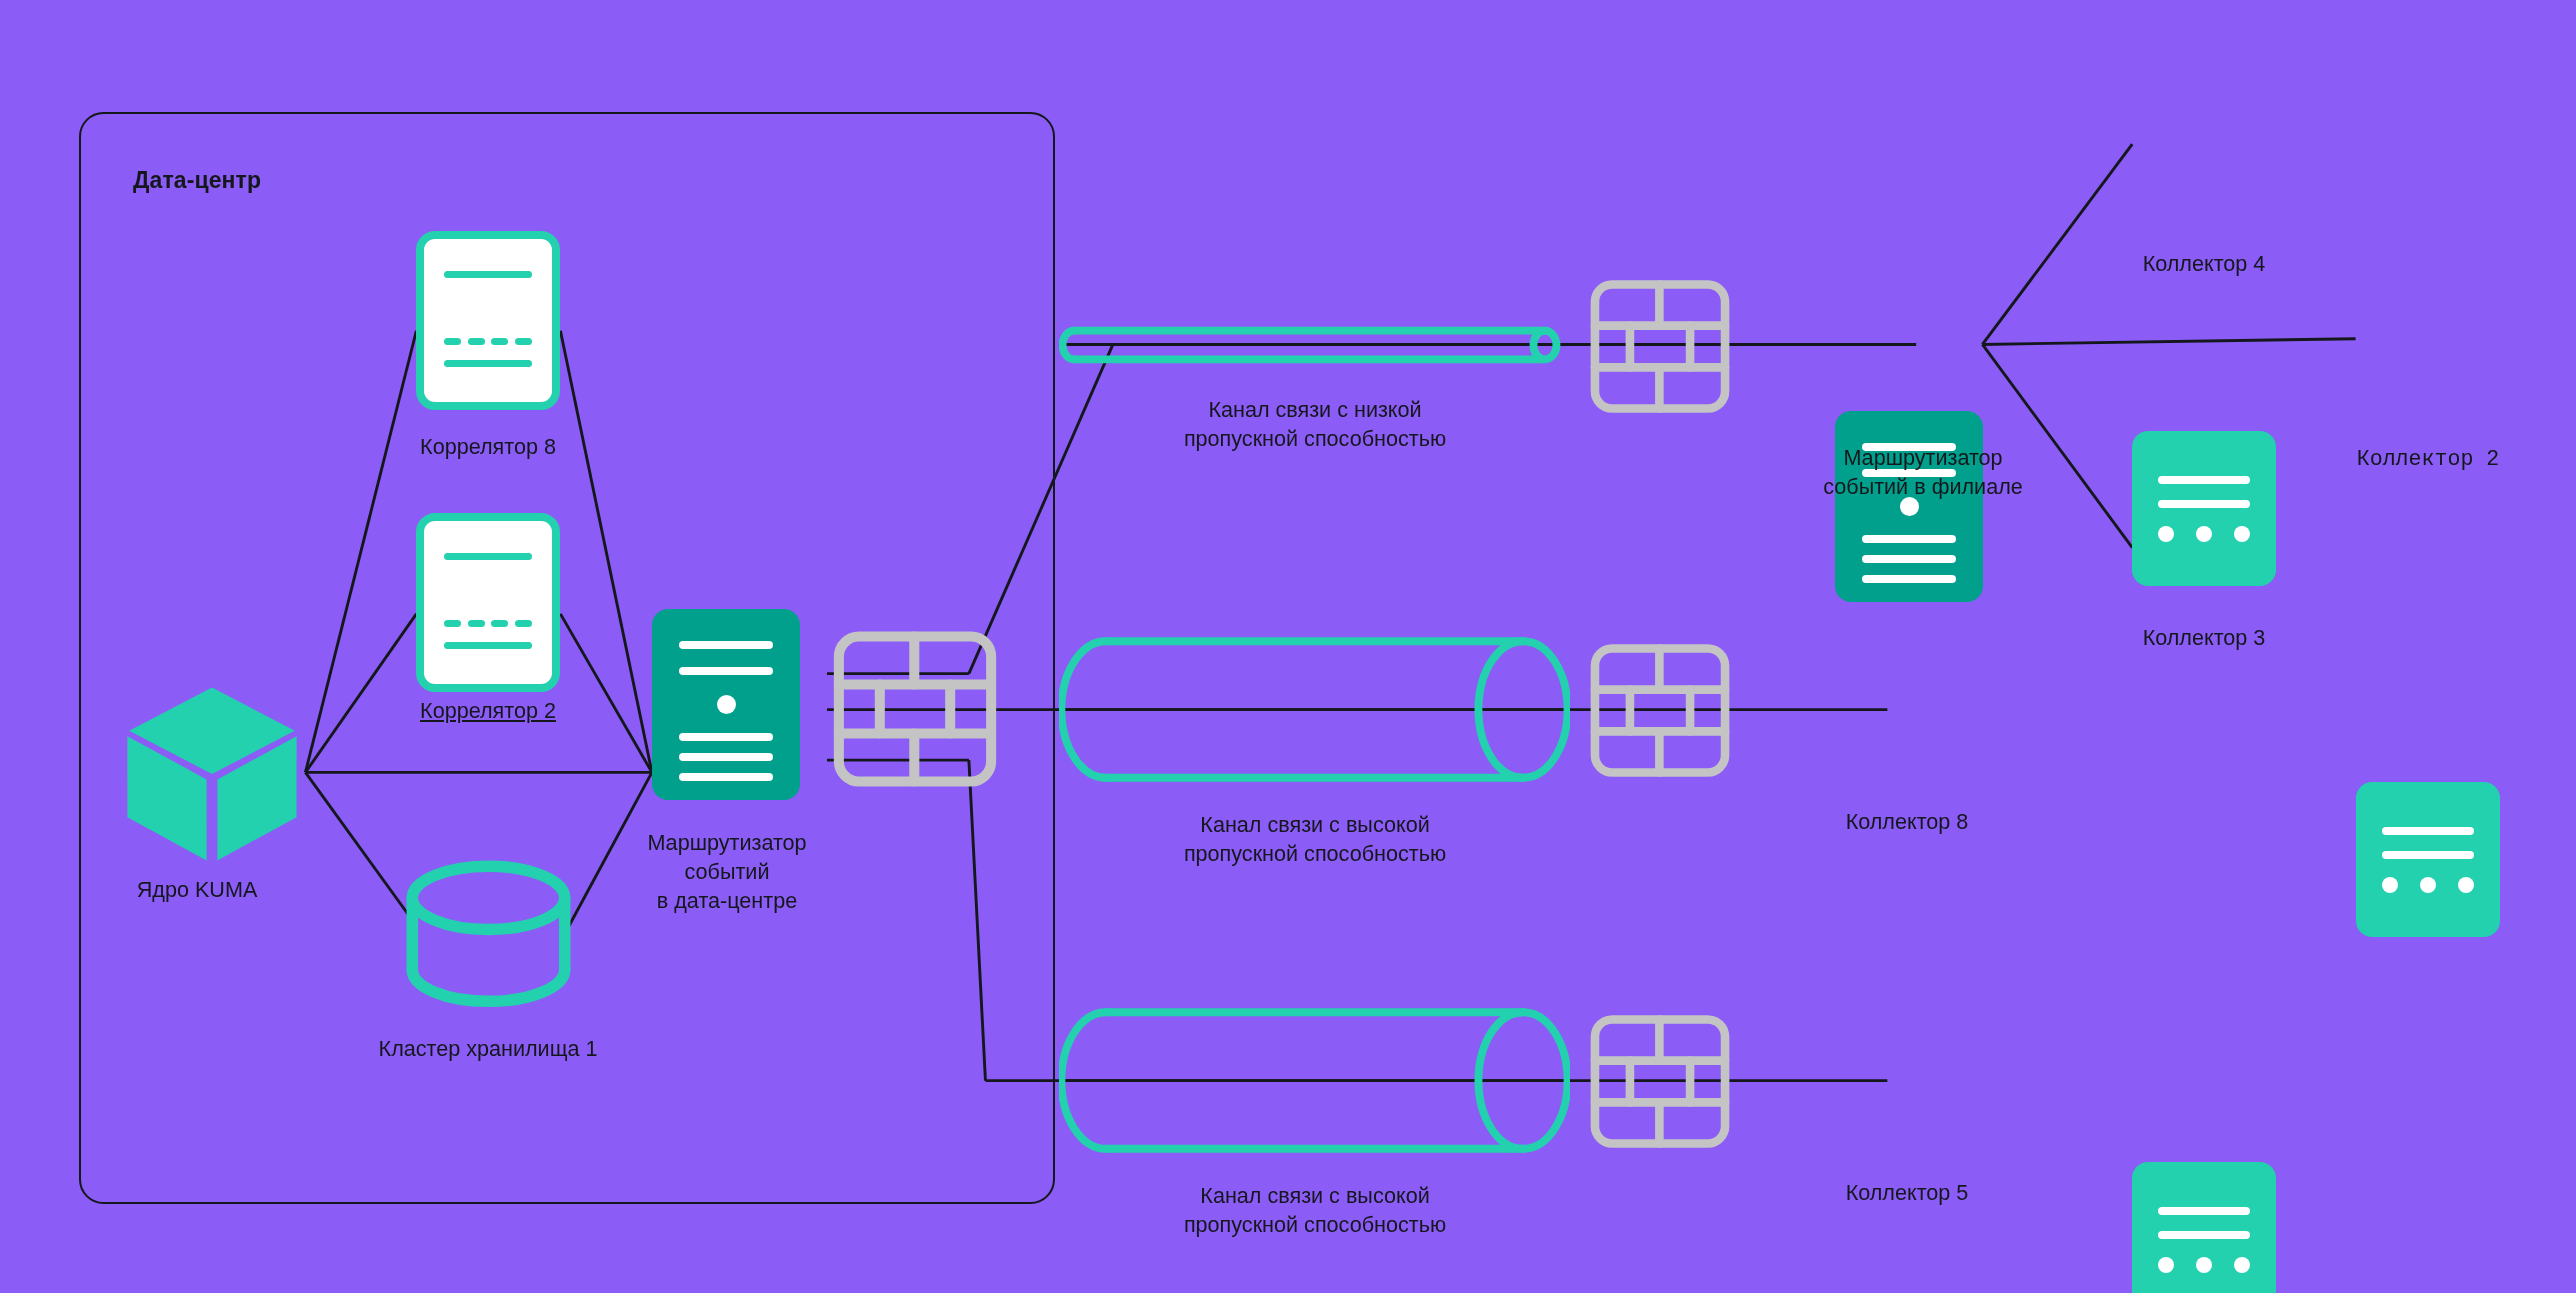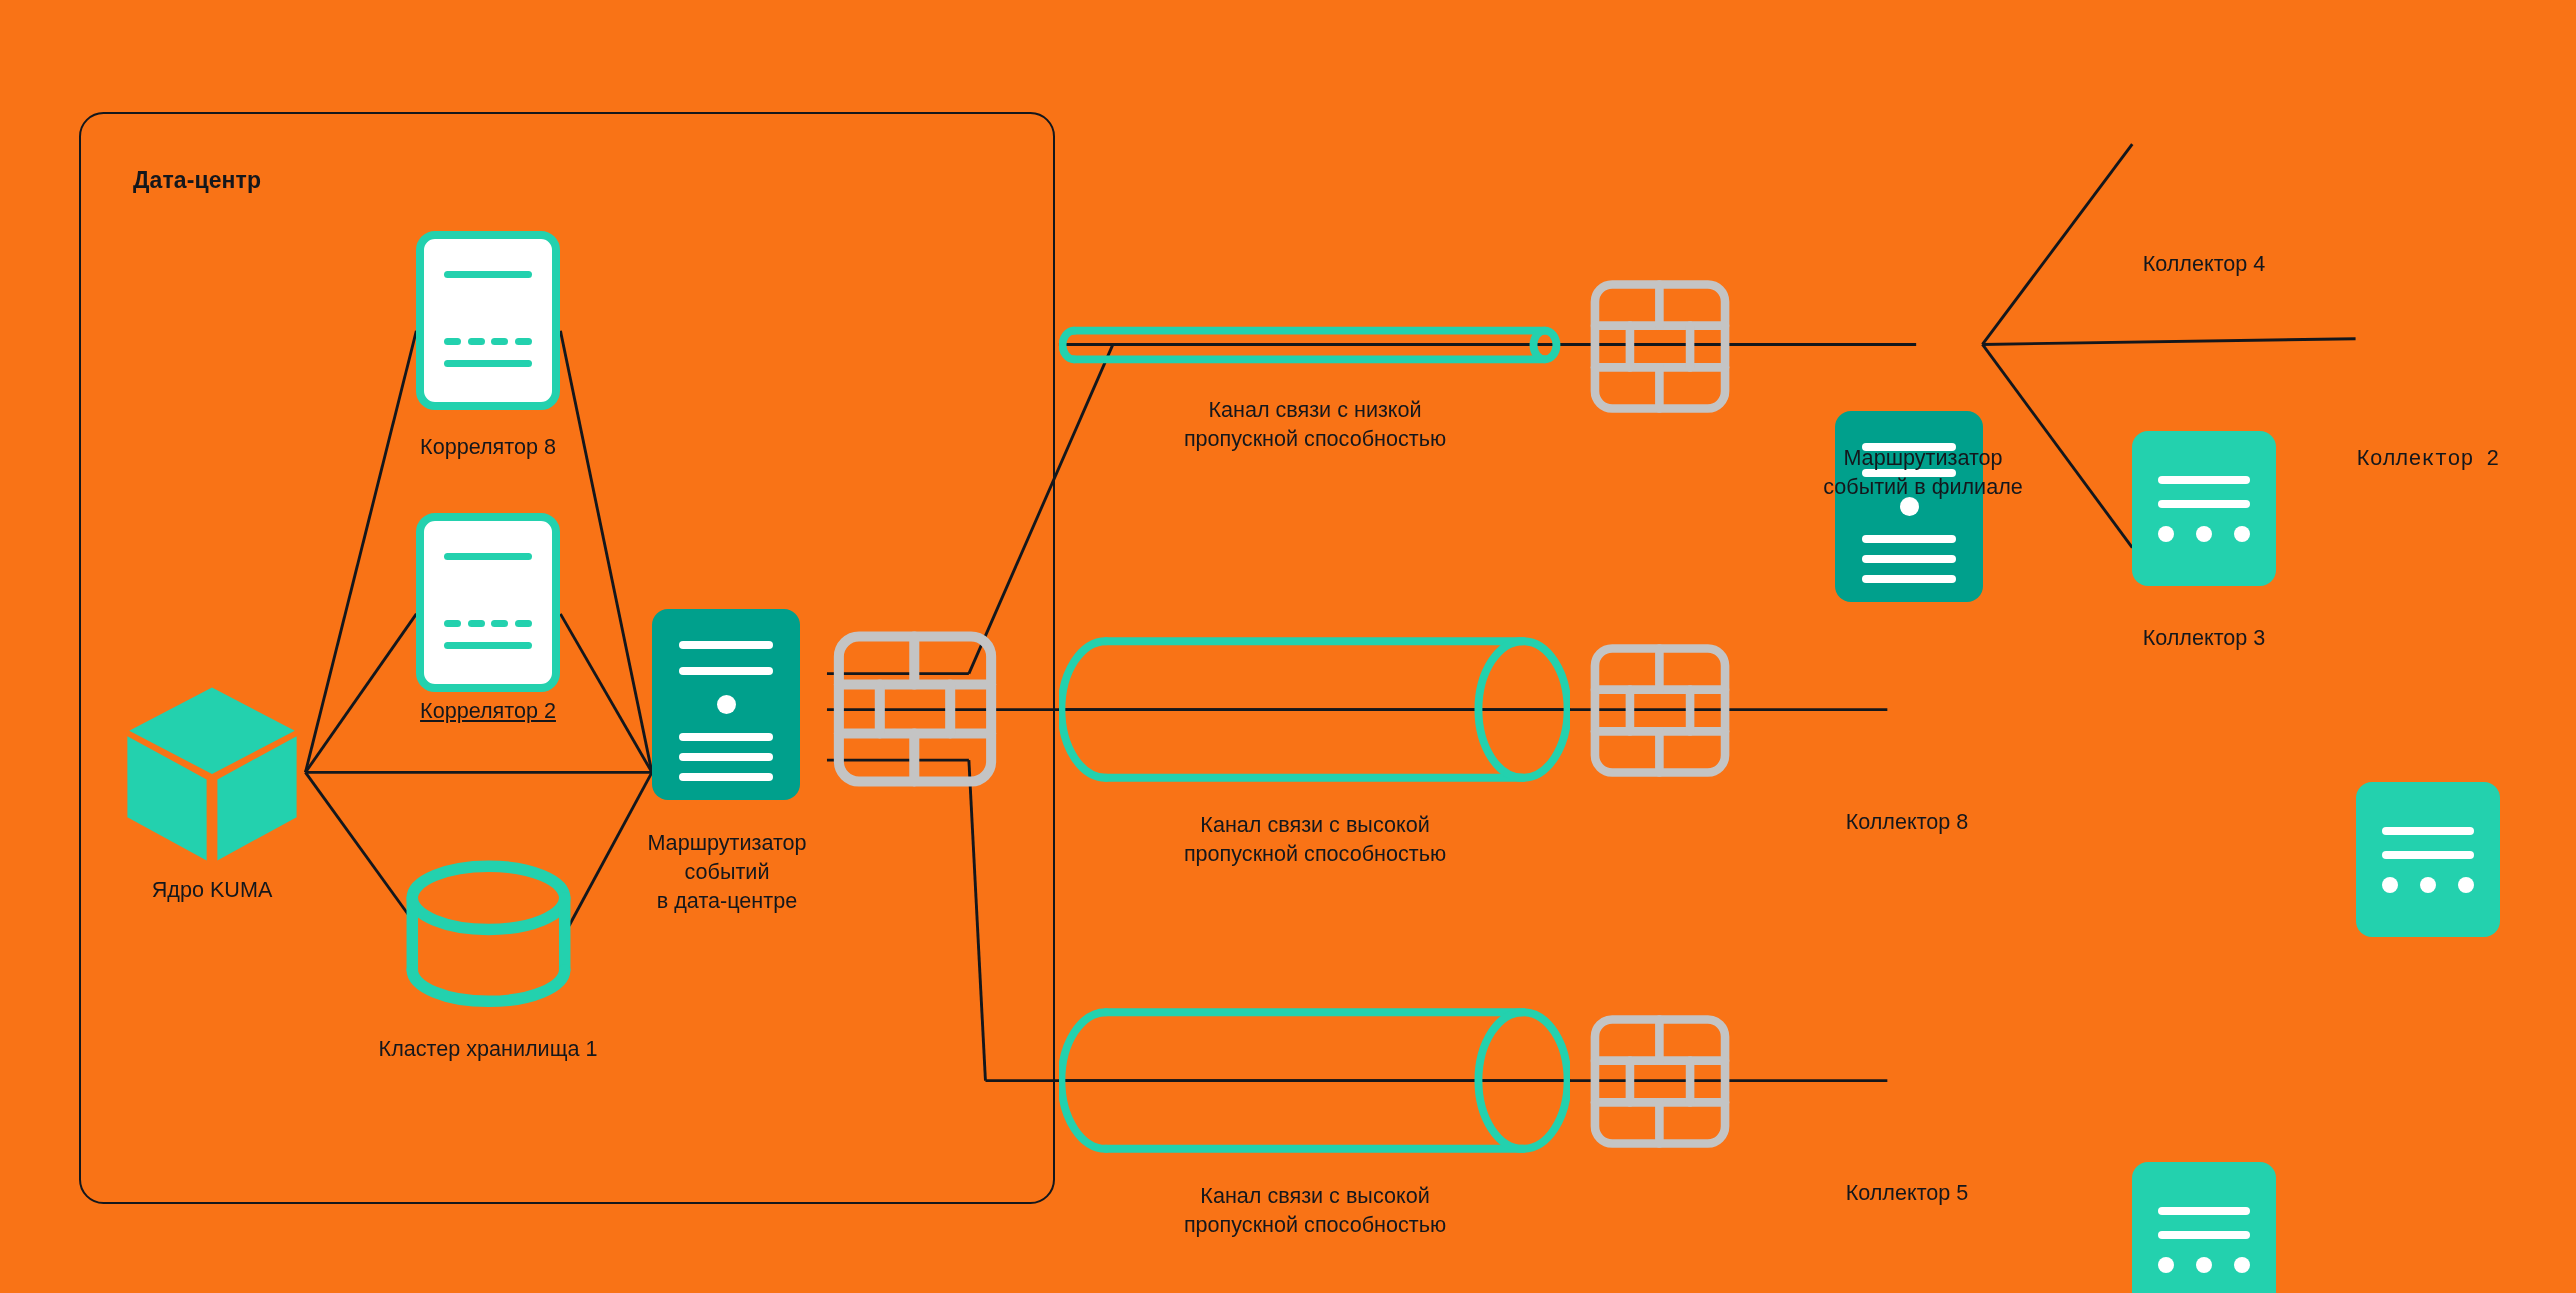--- a/index.html
+++ b/index.html
@@ -7,21 +7,21 @@
     padding: 0;
     background: #ffffff;
   }
   body {
     font-family: "Liberation Sans", "DejaVu Sans", sans-serif;
   }
   #stage {
     position: relative;
     width: 2576px;
     height: 1294px;
-    background: #f97316;
+    background: #8b5cf6;
     overflow: hidden;
   }
   #wires {
     position: absolute;
     left: 0;
     top: 0;
     width: 2576px;
     height: 1294px;
     pointer-events: none;
   }
@@ -197,21 +197,21 @@
   <div class="node cube" style="left:122px; top:684px; width:180px; height:180px;">
     <svg width="180" height="180" viewBox="0 0 100 100">
 
       <polygon points="50,2 96,26 50,50 4,26" fill="#23D1AE"></polygon>
 
       <polygon points="3,29 47,53 47,98 3,74" fill="#23D1AE"></polygon>
 
       <polygon points="97,29 53,53 53,98 97,74" fill="#23D1AE"></polygon>
     </svg>
   </div>
-  <div class="node-label" style="left:68px; top:875px; width:288px;">Ядро KUMA</div>
+  <div class="node-label" style="left:53px; top:875px; width:288px;">Ядро KUMA</div>
 
   <div class="node correlator" style="left:416px; top:231px; width:144px; height:179px;">
     <div class="corr-inner">
       <div class="corr-line" style="top:32px;"></div>
       <div class="corr-dashes" style="top:99px;">
         <div class="corr-dash"></div>
           <div class="corr-dash"></div>
         <div class="corr-dash"></div>
           <div class="corr-dash"></div>
       </div>

